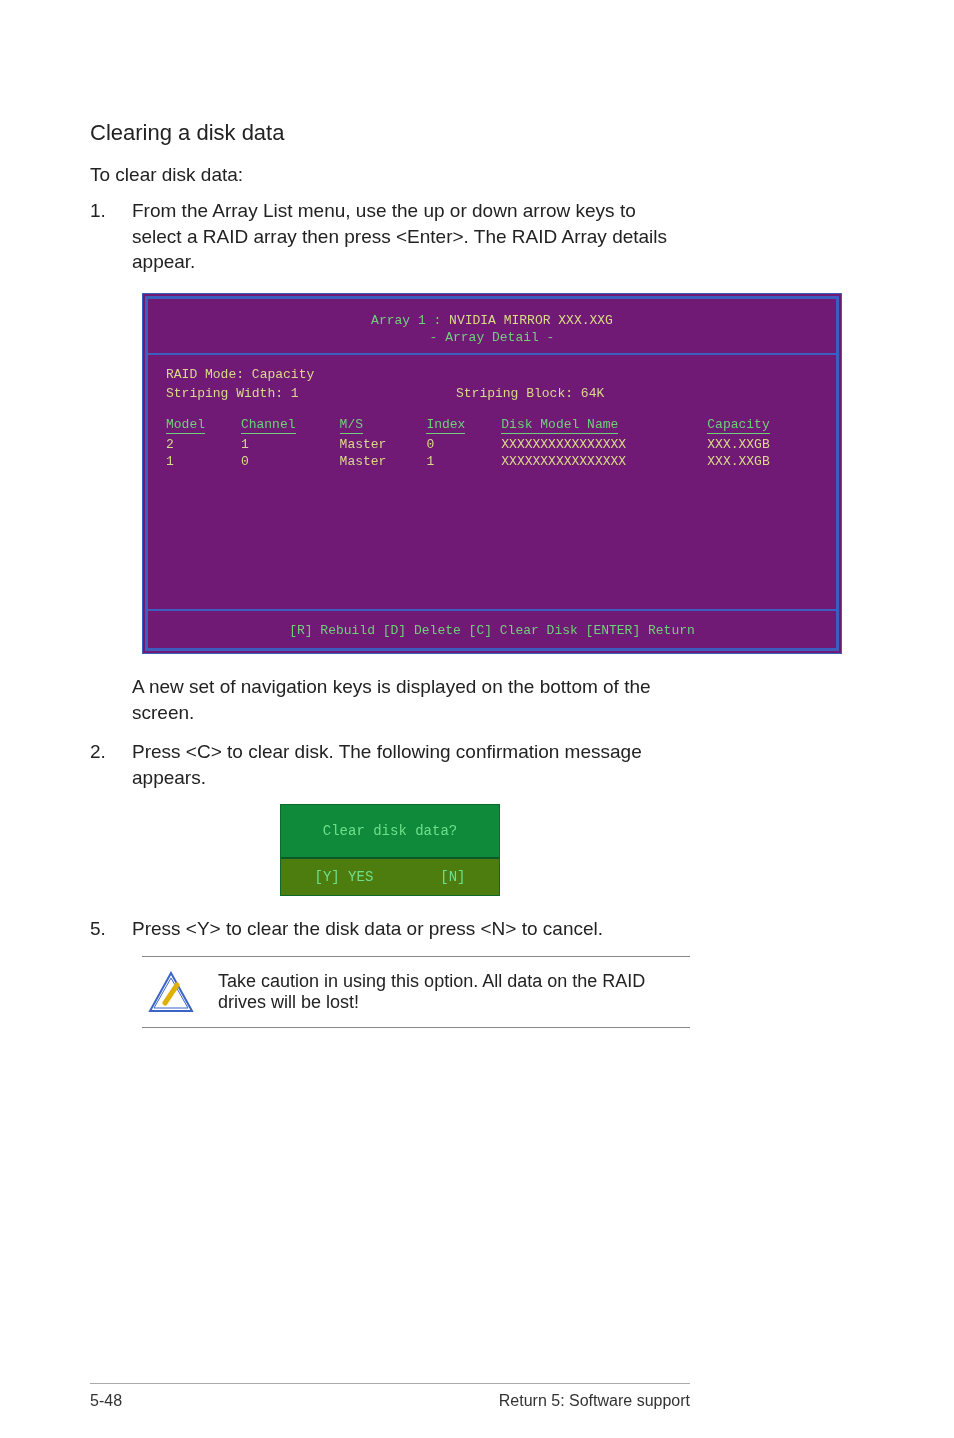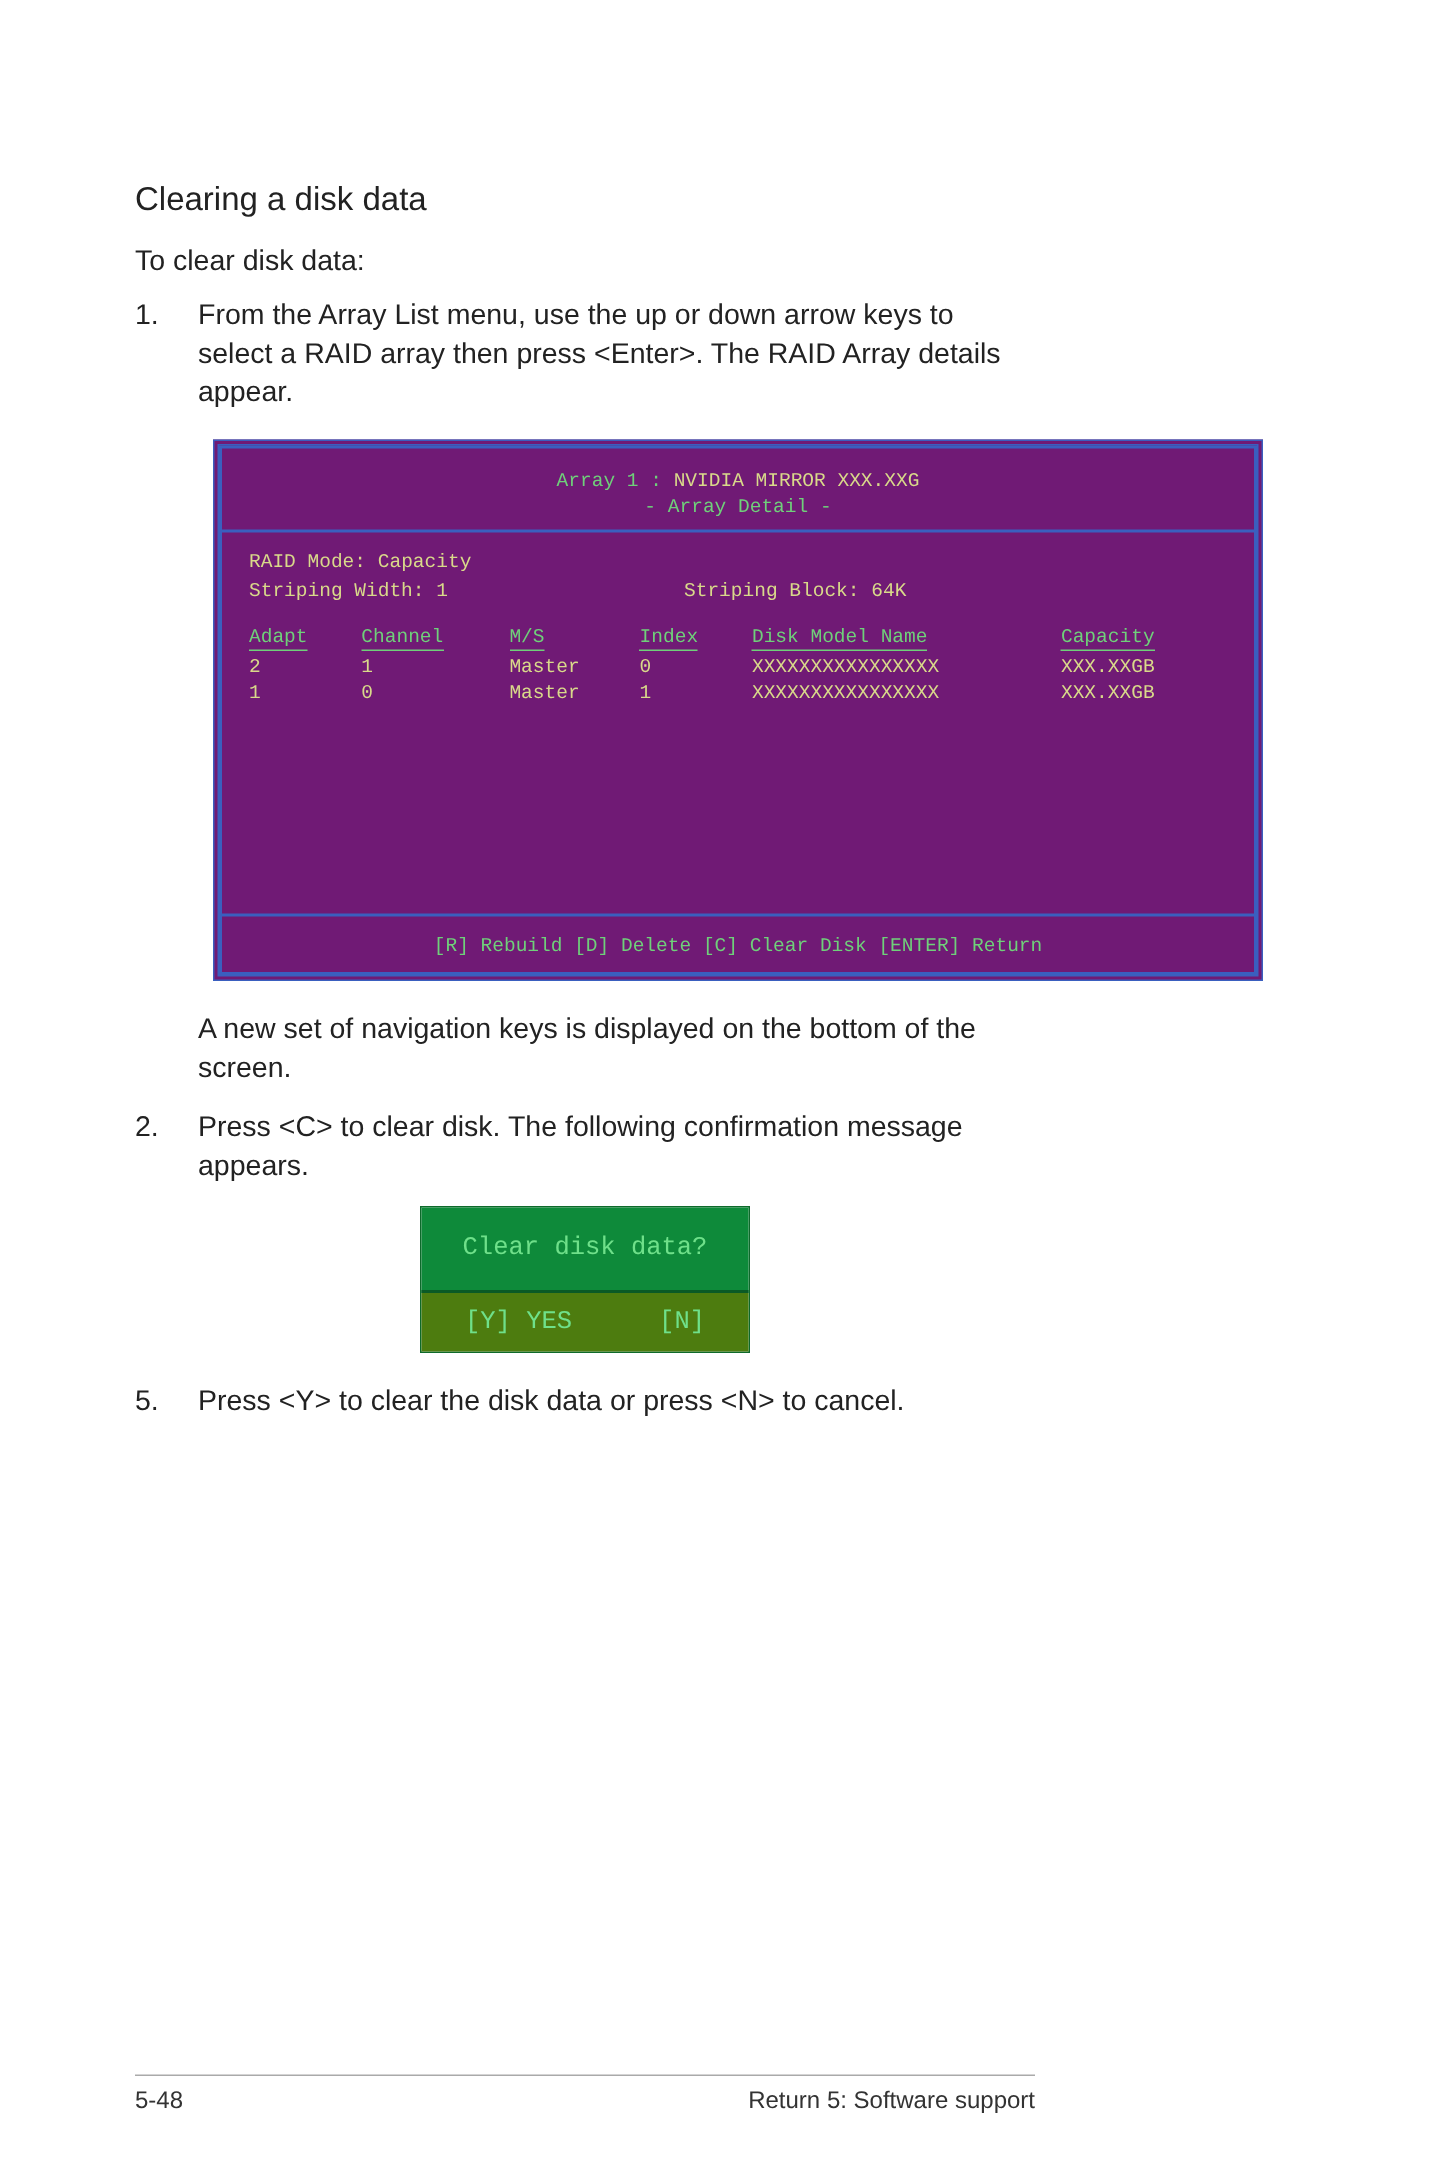--- a/index.html
+++ b/index.html
@@ -61,21 +61,21 @@
   table.bios-table td {
     color: #d9d98a; padding: 2px 10px 0 0;
   }
   .bios-footer {
     text-align: center; color: #6fd07a; padding: 4px 0 2px 0;
     font-family: "Courier New", monospace; font-size: 13px;
   }
   .dialog-wrap { margin: 14px auto 20px auto; width: 220px; }
   .dialog {
     width: 220px;
-    font-family: "Courier New", monospace; font-size: 17px;
+    font-family: "Courier New", monospace; font-size: 14px;
     border: 1px solid #0e6a2b;
   }
   .dialog .dlg-top {
     background: #0e8a3a; color: #6fe08a;
     padding: 18px 0; text-align: center;
     border-bottom: 2px solid #0a5a26;
   }
   .dialog .dlg-bot {
     background: #4d7c0f; color: #6fe08a;
     padding: 10px 0; text-align: center;
@@ -129,21 +129,21 @@
             <span class="bios-label">Striping Width: </span><span class="bios-label">1</span>
           </div>
           <div>
             <span class="bios-label">Striping Block: </span><span class="bios-label">64K</span>
           </div>
         </div>
 
         <table class="bios-table">
           <thead>
             <tr>
-              <th><span class="ul">Adapt</span></th>
+              <th><span class="ul">Model</span></th>
               <th><span class="ul">Channel</span></th>
               <th><span class="ul">M/S</span></th>
               <th><span class="ul">Index</span></th>
               <th><span class="ul">Disk Model Name</span></th>
               <th><span class="ul">Capacity</span></th>
             </tr>
           </thead>
           <tbody>
             <tr>
               <td>2</td>
@@ -191,19 +191,27 @@
     </div>
   </div>
 
   <ol class="steps">
     <li>
       <span class="num">5.</span>
       <span class="txt">Press &lt;Y&gt; to clear the disk data or press &lt;N&gt; to cancel.</span>
     </li>
   </ol>
 
+  <div class="note-row">
+    <svg class="warn-icon" viewBox="0 0 46 42">
+      <polygon points="23,2 44,40 2,40" fill="none" stroke="#3a64c8" stroke-width="2"></polygon>
+      <polygon points="23,7 40,37 6,37" fill="none" stroke="#3a64c8" stroke-width="1"></polygon>
+      <path d="M17 32 L29 14" stroke="#e0b000" stroke-width="5" stroke-linecap="round"></path>
+    </svg>
+    <div class="note-text">Take caution in using this option. All data on the RAID drives will be lost!</div>
+  </div>
 
   <div class="footer">
     <span>5-48</span>
     <span>Return 5: Software support</span>
   </div>
 
 </div>
 
 </body></html>

